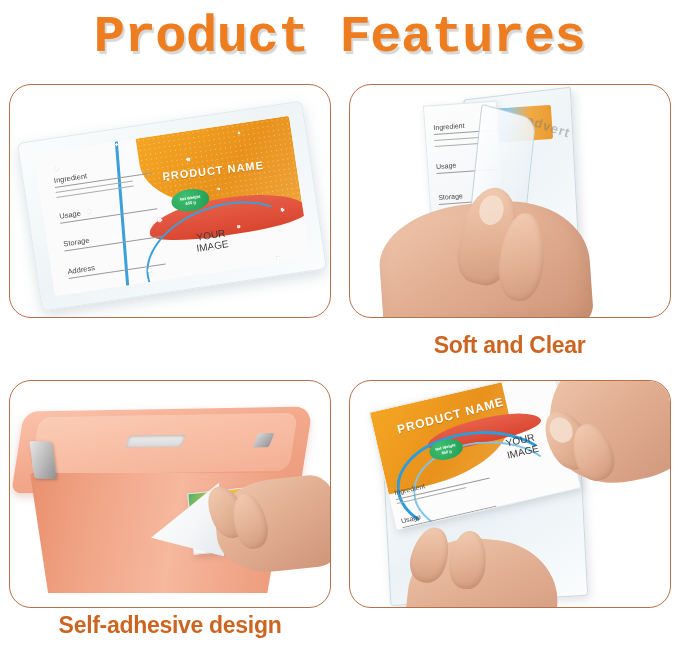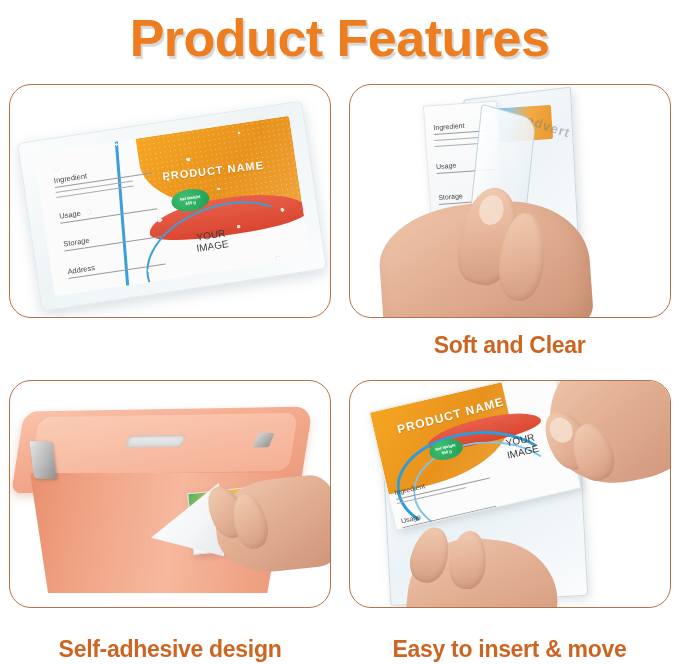--- a/index.html
+++ b/index.html
@@ -18,21 +18,21 @@
   .page-title {
     width: 679px;
     text-align: center;
     font-size: 52px;
     font-weight: bold;
     letter-spacing: -0.5px;
     color: #ED7D1F;
     text-shadow: 2px 3px 1px rgba(140,140,140,0.35);
     line-height: 64px;
     padding-top: 6px;
-    font-family: Liberation Sans, sans-serif;
+    font-family: Liberation Mono, monospace;
   }
 
   
   .features-grid {
     position: absolute;
     top: 84px;
     left: 0;
     width: 679px;
     height: 580px;
     display: grid;
@@ -62,21 +62,21 @@
   .panel-caption {
     margin-top: 14px;
     font-size: 23px;
     font-weight: bold;
     color: #CC6522;
     letter-spacing: -0.3px;
     text-align: center;
     white-space: nowrap;
     font-family: "Liberation Sans", sans-serif;
   }
-  .feature-cell.row2 .panel-caption { margin-top: 28px; }
+  .feature-cell.row2 .panel-caption { margin-top: 4px; }
 
   
 
   
   .insert-card {
     position: absolute;
     background: #fbfbfb;
     overflow: hidden;
   }
   .card-orange {
@@ -580,16 +580,15 @@
       <div class="finger" id="p4-t1">
         <span class="nail" style="left:8px;top:6px;width:22px;height:26px"></span>
       </div>
       <div class="finger" id="p4-t2"></div>
 
       <div class="hand" id="p4-hand-bot"></div>
       <div class="finger" id="p4-b1"></div>
       <div class="finger" id="p4-b2"></div>
 
     </div>
-    <div class="panel-caption">Easy to insert &amp; move</div>
   </div>
 
 </div>
 
 </body></html>

